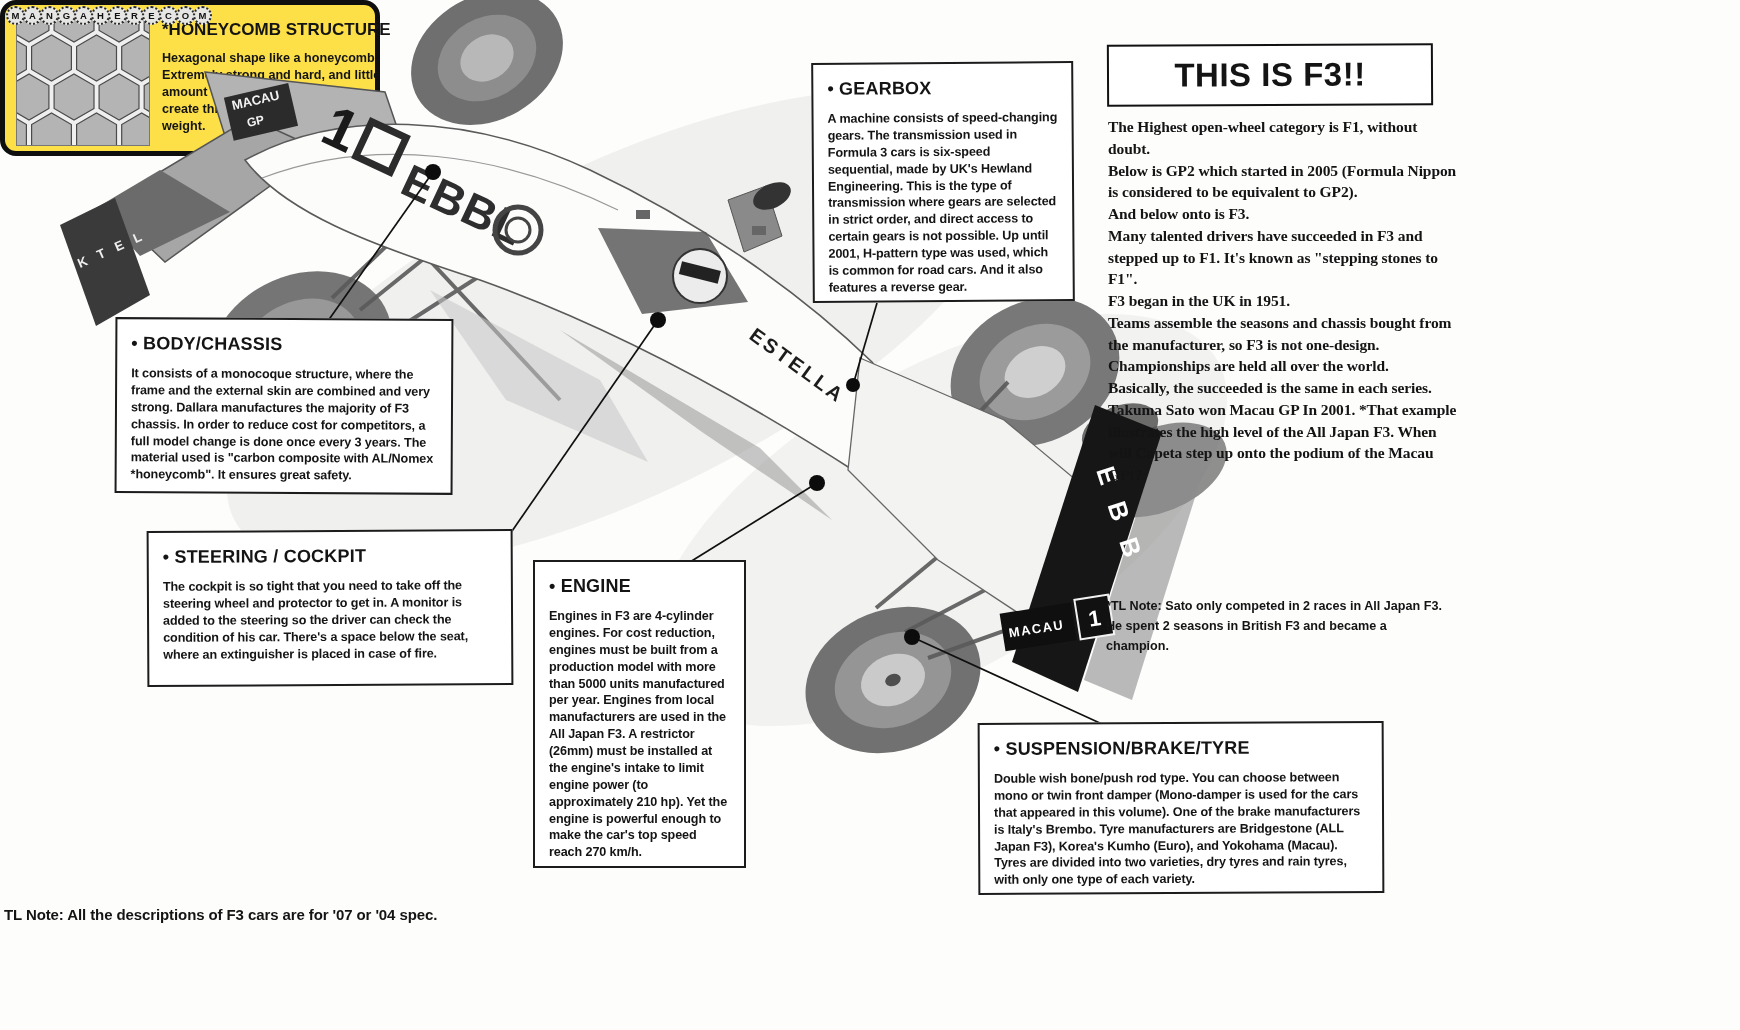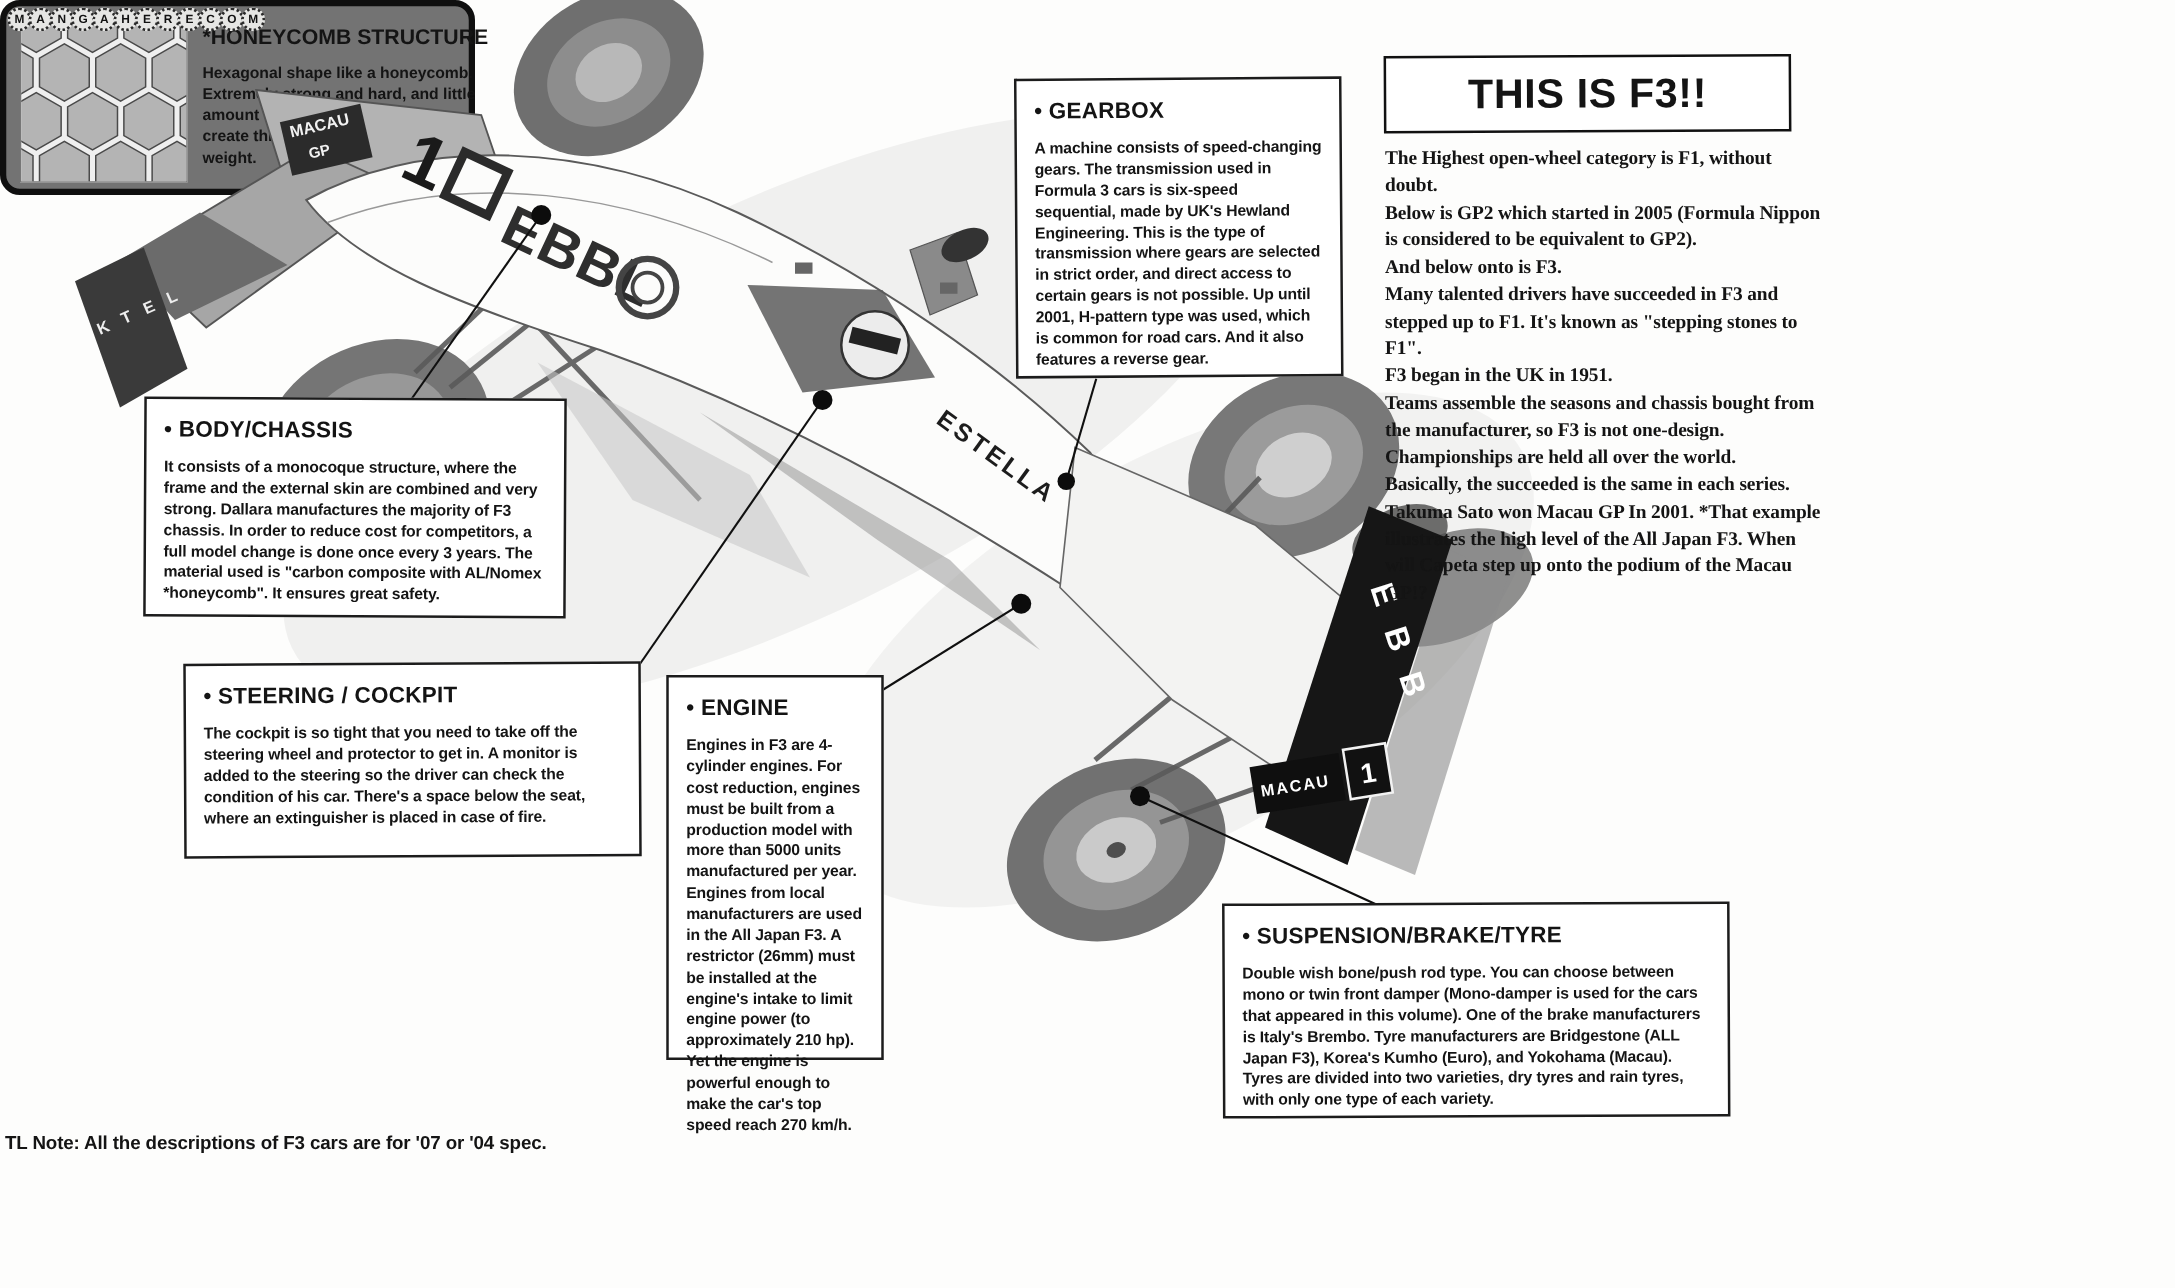--- a/index.html
+++ b/index.html
@@ -18,34 +18,34 @@
   
   .box{
     position:absolute;background:#fff;border:2px solid #1c1c1c;box-sizing:border-box;
     padding:12px 14px;z-index:2;
   }
   .box h2{margin:2px 0 11px 0;font-size:18px;letter-spacing:.2px;font-weight:bold;}
   .box p{margin:0;font-size:12.6px;line-height:1.34;font-weight:bold;letter-spacing:-.1px;}
   #gearbox-box{left:812px;top:62px;width:262px;height:240px;transform:rotate(-.4deg);}
   #bodychassis-box{left:115px;top:318px;width:338px;height:176px;transform:rotate(.3deg);}
   #steering-box{left:147px;top:530px;width:366px;height:156px;transform:rotate(-.3deg);}
-  #engine-box{left:533px;top:540px;width:174px;height:308px;}
+  #engine-box{left:533px;top:560px;width:213px;height:308px;}
   #suspension-box{left:978px;top:722px;width:406px;height:172px;transform:rotate(-.25deg);}
   
   #title-box{
     left:1107px;top:44px;width:322px;height:58px;border:2px solid #111;background:#fff;
     display:flex;align-items:center;justify-content:center;z-index:2;
     font-size:33px;font-weight:bold;letter-spacing:.5px;transform:rotate(-.3deg);
   }
   #intro{left:1108px;top:116px;width:352px;z-index:2;font-size:15.5px;line-height:1.405;font-weight:bold;letter-spacing:-.1px;font-family:Liberation Serif, serif;}
   #side-note{left:1106px;top:596px;width:340px;z-index:2;font-size:12.6px;font-weight:bold;line-height:1.6;}
   
   #honeycomb-box{
     left:118px;top:725px;width:380px;height:156px;border:5px solid #0f0f0f;border-radius:16px;
-    background:#737373;z-index:2;box-sizing:border-box;display:flex;gap:12px;padding:11px;align-items:flex-start;
+    background:#fde047;z-index:2;box-sizing:border-box;display:flex;gap:12px;padding:11px;align-items:flex-start;
   }
   #honeycomb-box h2{margin:4px 0 10px 0;font-size:17px;font-weight:bold;white-space:nowrap;}
   #honeycomb-box p{margin:0;font-size:12.6px;line-height:1.35;font-weight:bold;}
   #hex-pattern{flex:0 0 auto;border:1px solid #777;background:#efefef;}
   
   #footer-note{left:4px;top:906px;z-index:2;font-size:15px;font-weight:bold;letter-spacing:-.1px;}
   
   #car-svg{position:absolute;left:0;top:0;z-index:1;}
 </style>
 </head>
@@ -189,20 +189,24 @@
     <div>Below is GP2 which started in 2005 (Formula Nippon is considered to be equivalent to GP2).</div>
     <div>And below onto is F3.</div>
     <div>Many talented drivers have succeeded in F3 and stepped up to F1. It's known as "stepping stones to F1".</div>
     <div>F3 began in the UK in 1951.</div>
     <div>Teams assemble the seasons and chassis bought from the manufacturer, so F3 is not one-design.</div>
     <div>Championships are held all over the world.</div>
     <div>Basically, the succeeded is the same in each series.</div>
     <div>Takuma Sato won Macau GP In 2001. *That example illustrates the high level of the All Japan F3. When will Capeta step up onto the podium of the Macau GP!?</div>
   </div>
 
+  <div id="side-note" class="abs">
+    <div>*TL Note: Sato only competed in 2 races in All Japan F3.</div>
+    <div>He spent 2 seasons in British F3 and became a champion.</div>
+  </div>
 
   <div id="bodychassis-box" class="box">
     <h2>• BODY/CHASSIS</h2>
     <p>It consists of a monocoque structure, where the frame and the external skin are combined and very strong. Dallara manufactures the majority of F3 chassis. In order to reduce cost for competitors, a full model change is done once every 3 years. The material used is "carbon composite with AL/Nomex *honeycomb". It ensures great safety.</p>
   </div>
 
   <div id="steering-box" class="box">
     <h2>• STEERING / COCKPIT</h2>
     <p>The cockpit is so tight  that you need to take off the steering wheel and protector to get in. A monitor is added to the steering so the driver can check the condition of his car. There's a space below the seat, where an extinguisher is placed in case of fire.</p>
   </div>

